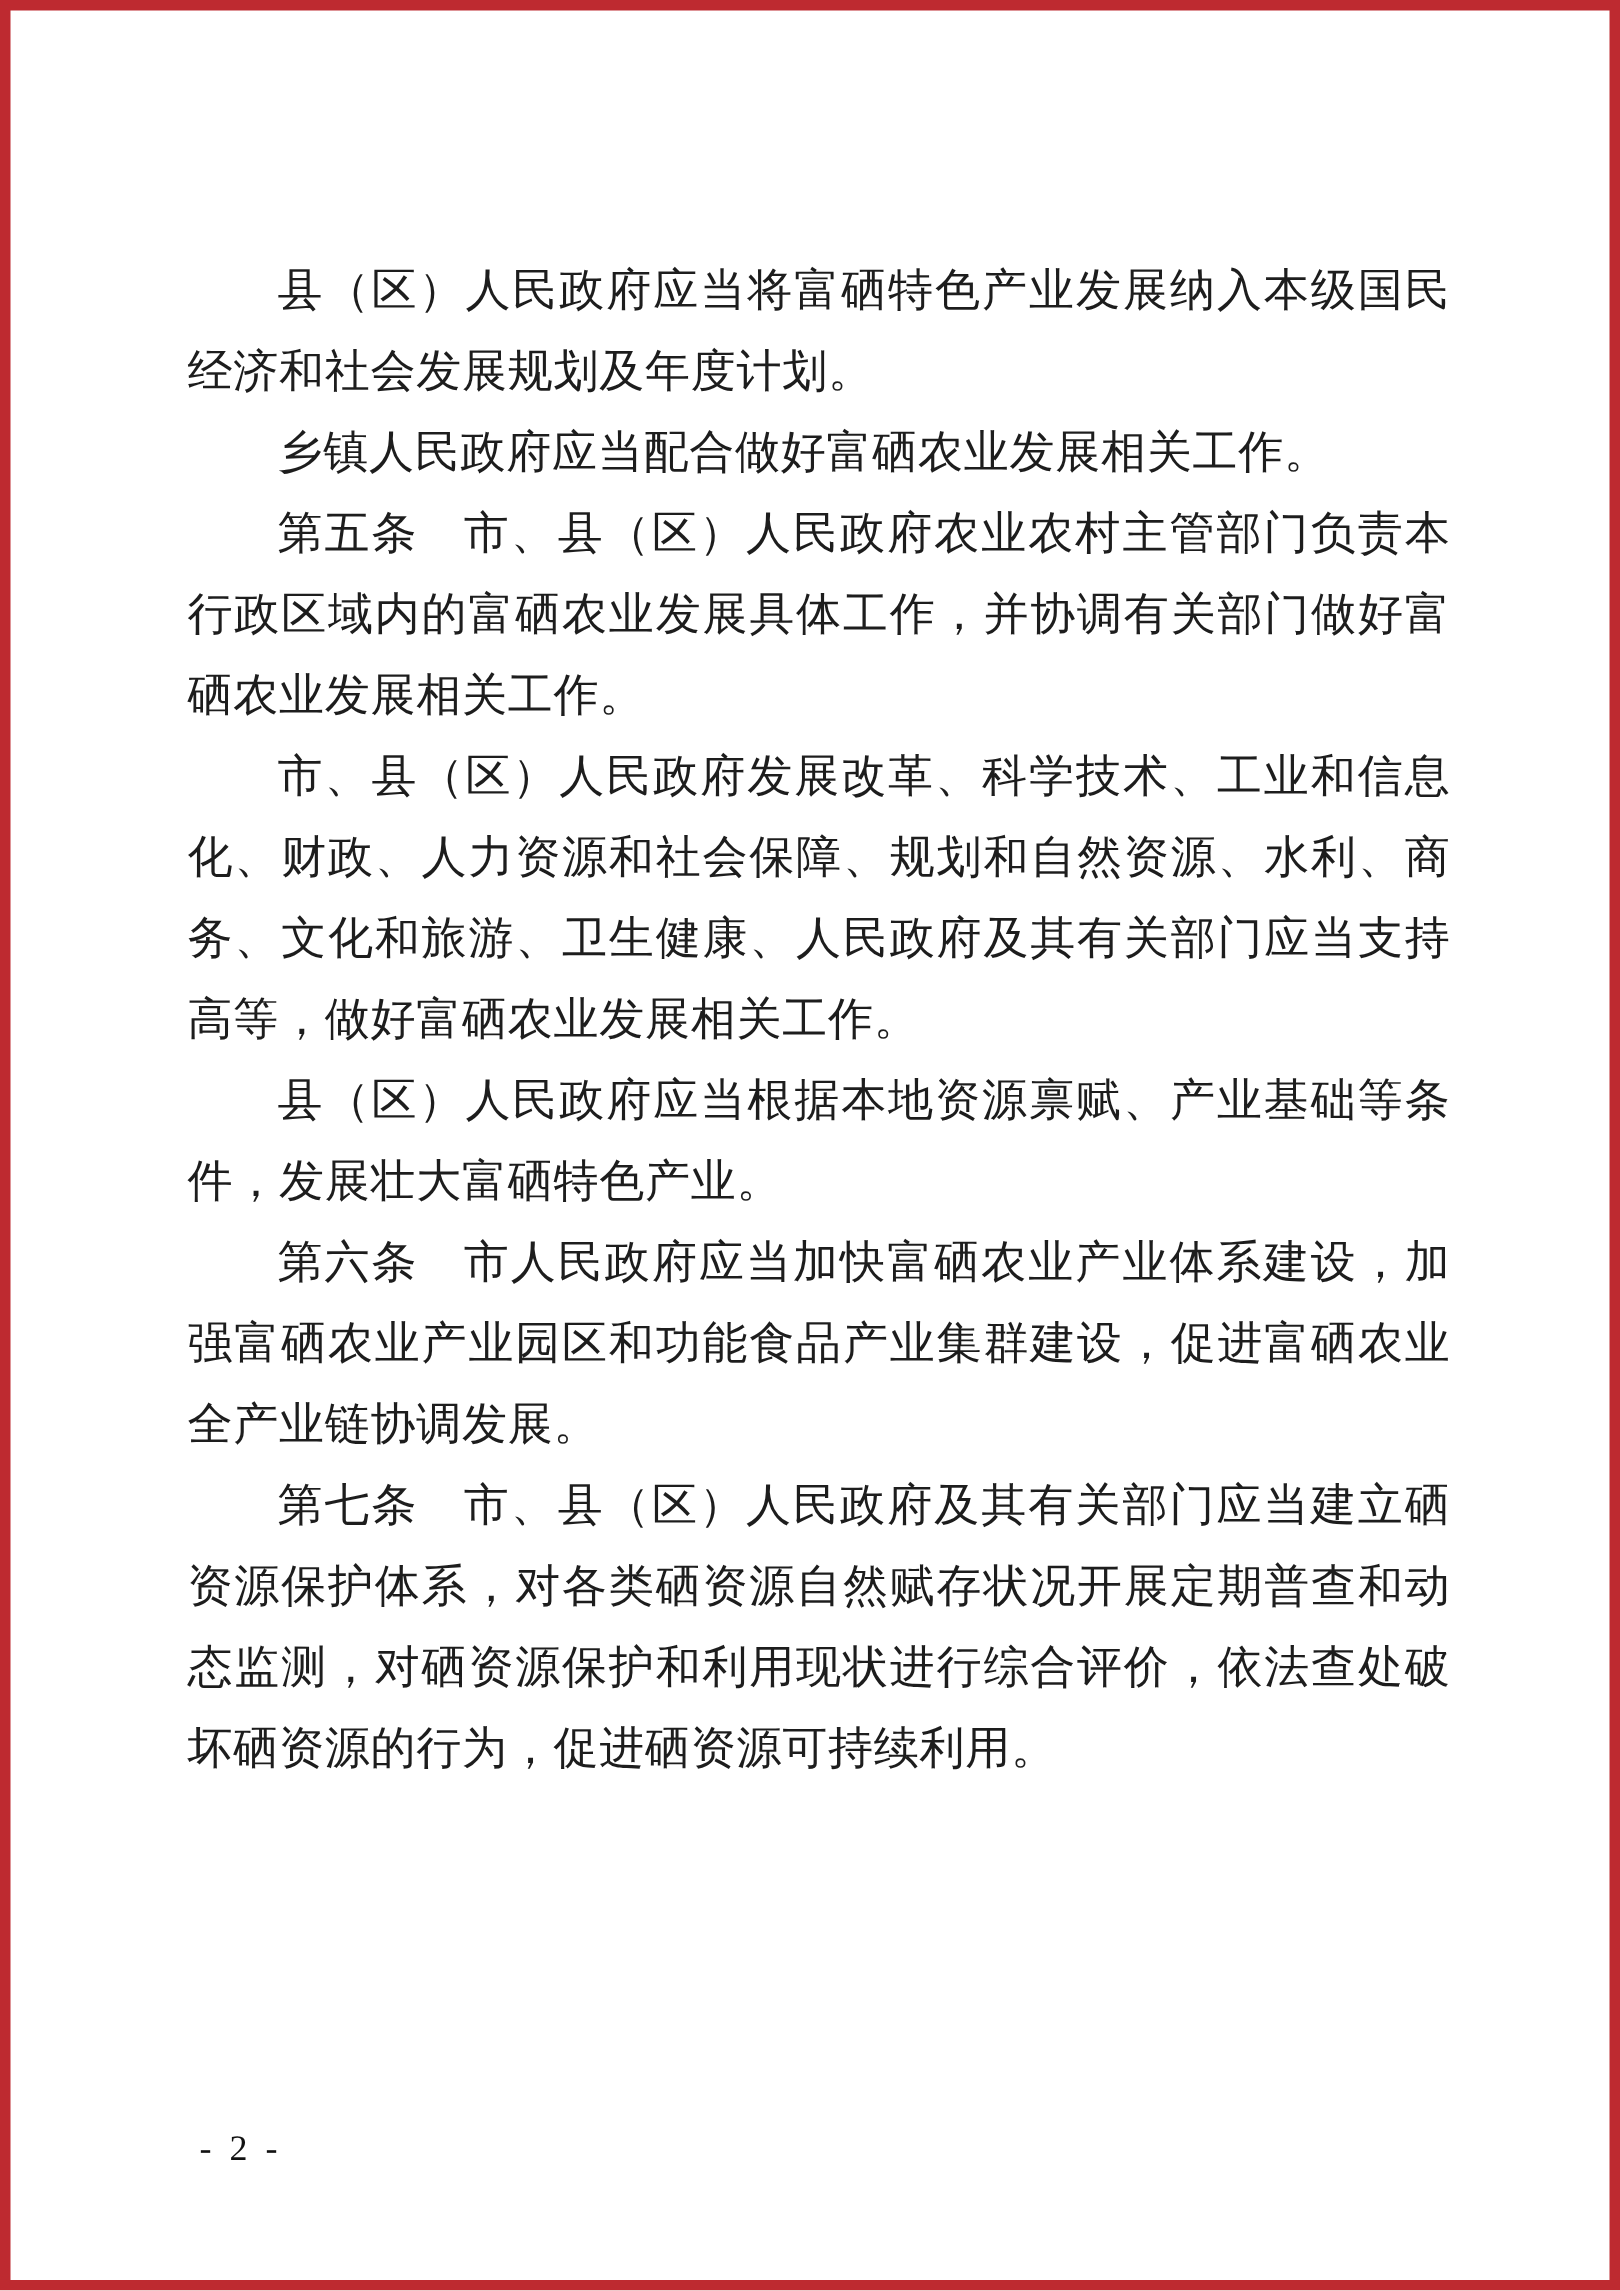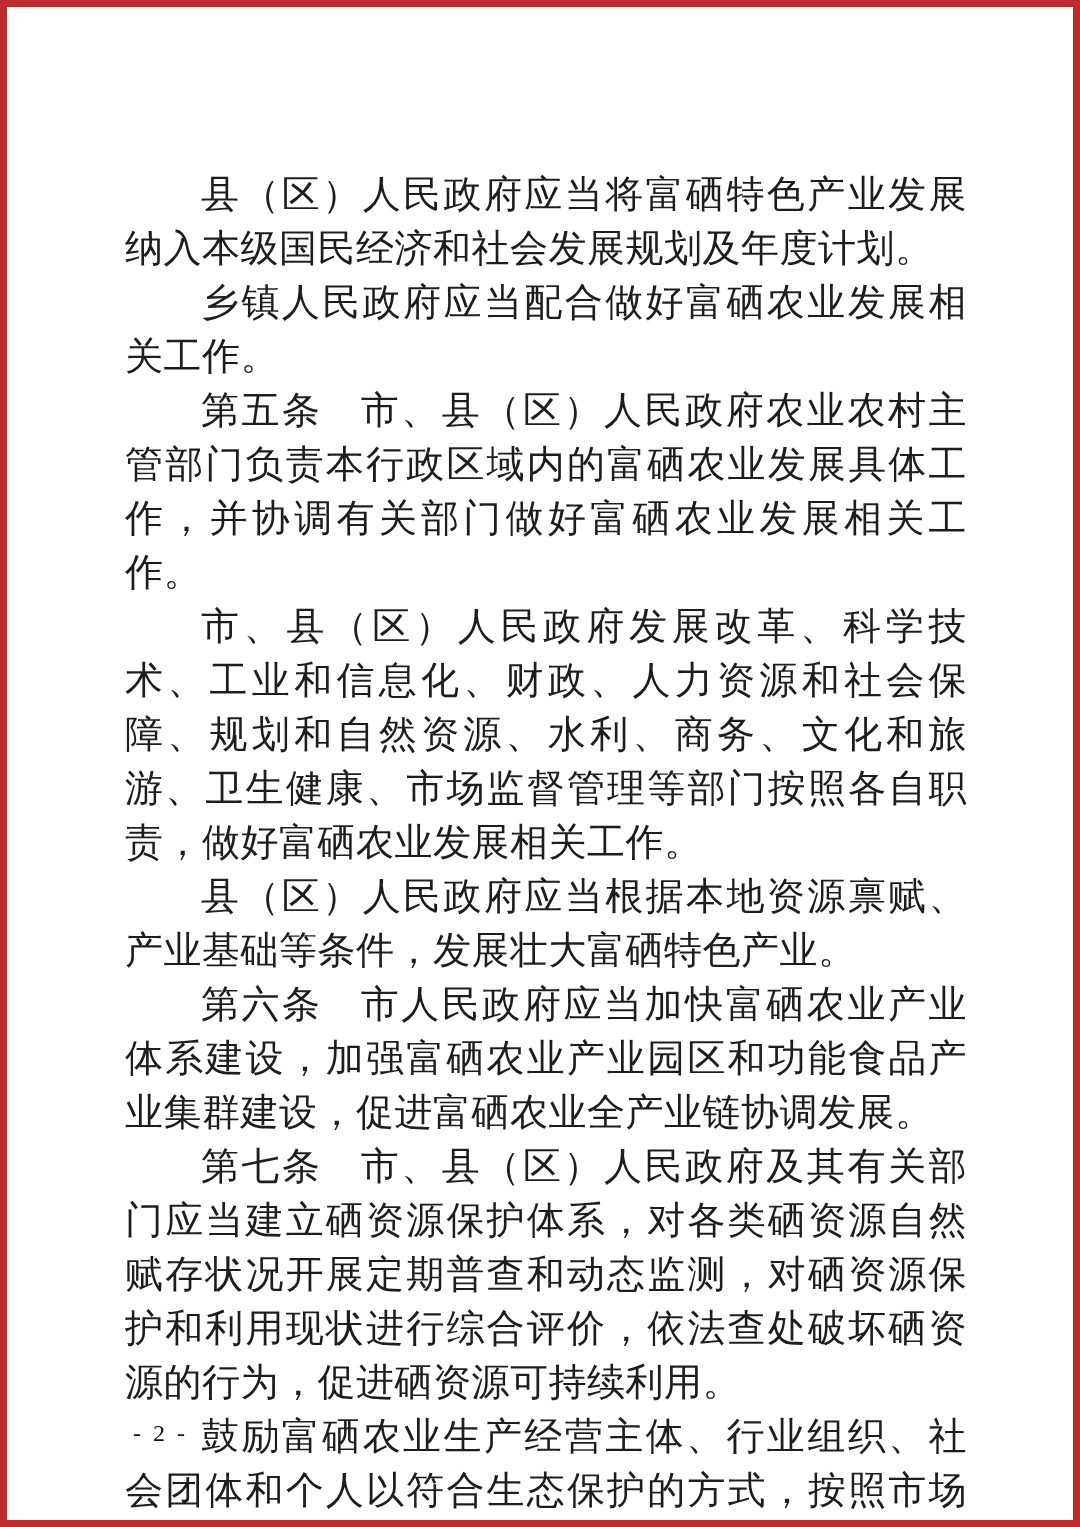--- a/index.html
+++ b/index.html
@@ -24,21 +24,21 @@
     color: var(--ink);
   }
   .doc-body {
     position: absolute;
     left: 118px;
     top: 160px;
     width: 842px;
   }
   .para {
     margin: 0;
-    font-size: 38px;
+    font-size: 30px;
     line-height: 54px;
     letter-spacing: 0.5px;
     text-indent: 2em;
     text-align: justify;
     font-weight: 400;
   }
   .para .lead {
     font-weight: 400;
     margin-right: 1em;
   }
@@ -54,20 +54,19 @@
   }
 </style>
 </head>
 <body>
 
 <div class="page">
   <div class="doc-body">
       <p class="para"><span class="body-text">县（区）人民政府应当将富硒特色产业发展纳入本级国民经济和社会发展规划及年度计划。</span></p>
       <p class="para"><span class="body-text">乡镇人民政府应当配合做好富硒农业发展相关工作。</span></p>
       <p class="para"><span class="lead">第五条</span><span class="body-text">市、县（区）人民政府农业农村主管部门负责本行政区域内的富硒农业发展具体工作，并协调有关部门做好富硒农业发展相关工作。</span></p>
-      <p class="para"><span class="body-text">市、县（区）人民政府发展改革、科学技术、工业和信息化、财政、人力资源和社会保障、规划和自然资源、水利、商务、文化和旅游、卫生健康、市场监督管理等部门按照各自职责，做好富硒农业发展相关工作。</span></p>
+      <p class="para"><span class="body-text">市、县（区）人民政府发展改革、科学技术、工业和信息化、财政、人力资源和社会保障、规划和自然资源、水利、商务、文化和旅游、卫生健康、人民政府及其有关部门应当支持高等，做好富硒农业发展相关工作。</span></p>
       <p class="para"><span class="body-text">县（区）人民政府应当根据本地资源禀赋、产业基础等条件，发展壮大富硒特色产业。</span></p>
       <p class="para"><span class="lead">第六条</span><span class="body-text">市人民政府应当加快富硒农业产业体系建设，加强富硒农业产业园区和功能食品产业集群建设，促进富硒农业全产业链协调发展。</span></p>
       <p class="para"><span class="lead">第七条</span><span class="body-text">市、县（区）人民政府及其有关部门应当建立硒资源保护体系，对各类硒资源自然赋存状况开展定期普查和动态监测，对硒资源保护和利用现状进行综合评价，依法查处破坏硒资源的行为，促进硒资源可持续利用。</span></p>
-      <p class="para"><span class="body-text">鼓励富硒农业生产经营主体、行业组织、社会团体和个人以符合生态保护的方式，按照市场配置原则开发利用硒资源。</span></p>
     </div>
   <div class="page-number">- 2 -</div>
 </div>
 
 </body></html>

